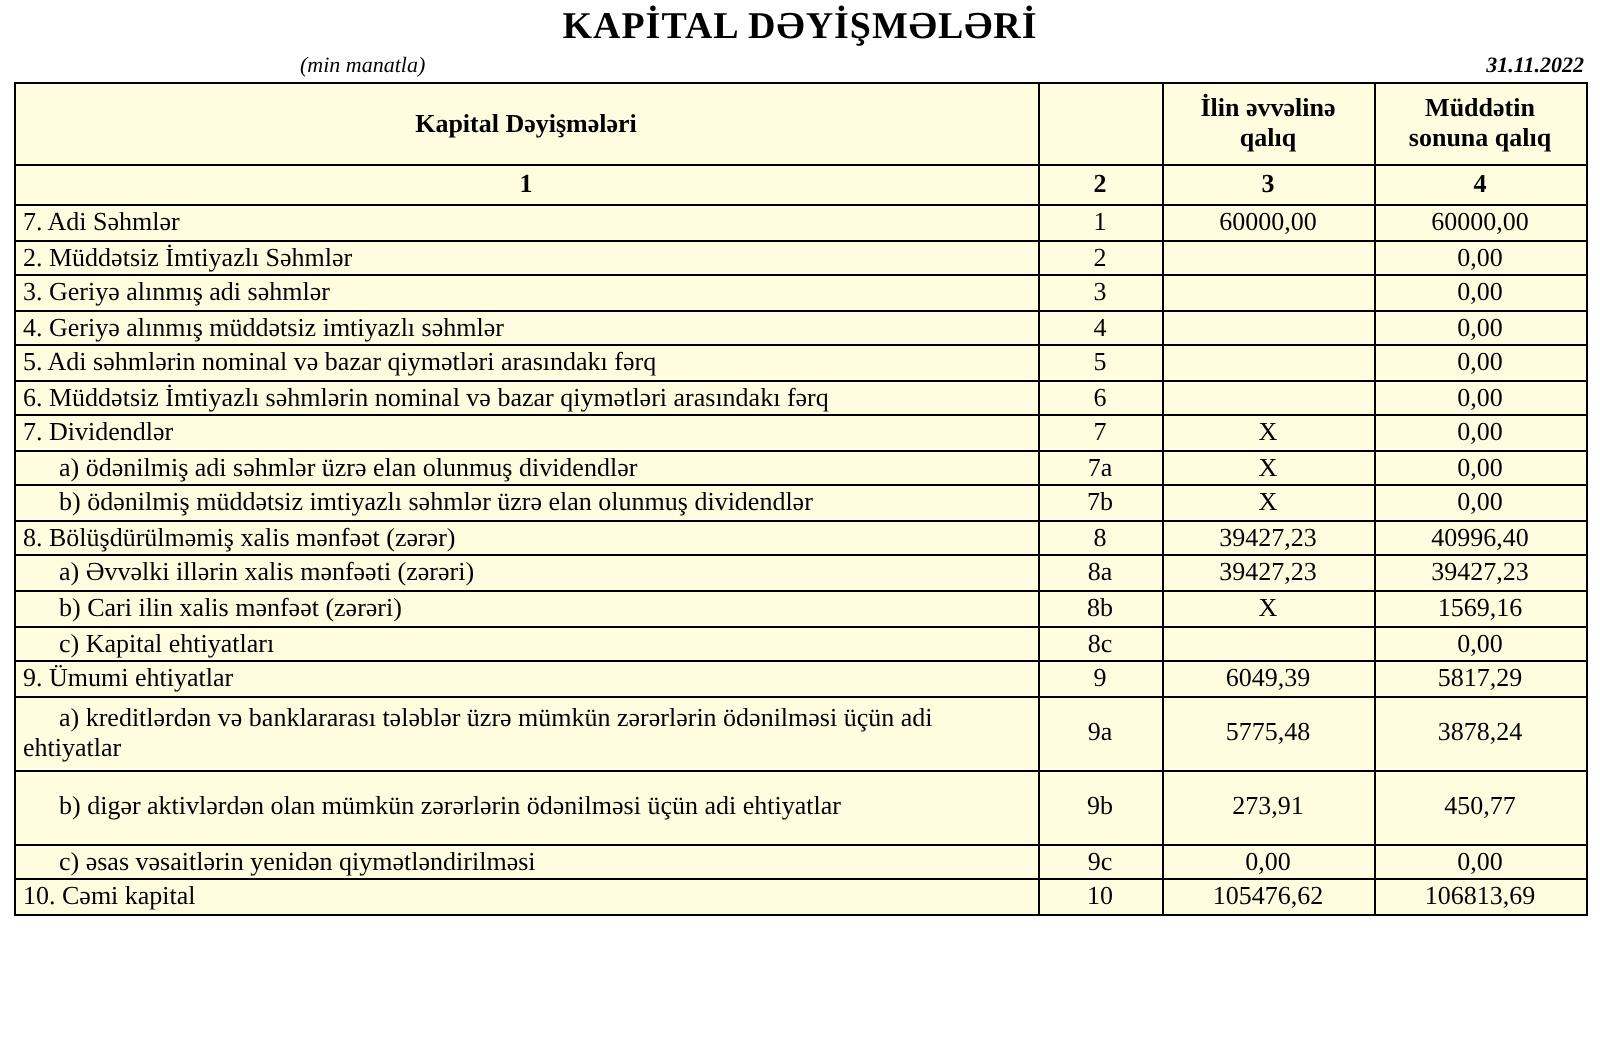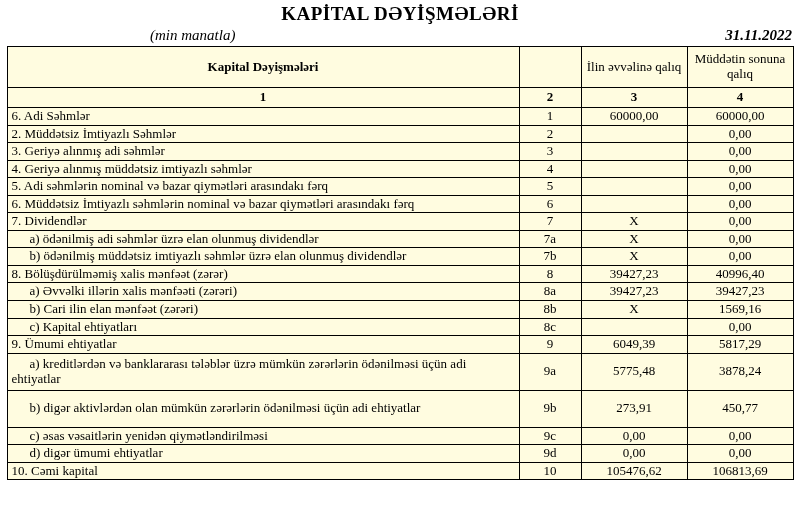--- a/index.html
+++ b/index.html
@@ -27,21 +27,21 @@
     letter-spacing: 0.5px;
     padding-top: 3px;
     padding-bottom: 2px;
     font-family: "Liberation Serif", serif;
   }
   .subhead {
     display: flex;
     justify-content: space-between;
     align-items: baseline;
     padding: 0 8px 2px 150px;
-    font-size: 15px;
+    font-size: 11px;
   }
   .subhead .unit {
     font-style: italic;
     font-family: "Liberation Serif", serif;
   }
   .subhead .date {
     font-style: italic;
     font-weight: bold;
     font-family: "Liberation Serif", serif;
   }
@@ -66,21 +66,21 @@
     font-weight: bold;
     font-size: 13.5px;
     height: 38px;
   }
   th.head-num {
     text-align: center;
     font-weight: bold;
   }
   th.head-col {
     text-align: center;
-    font-weight: normal;
+    font-weight: bold;
     font-size: 13.5px;
     line-height: 1.15;
   }
   td.c-label {
     text-align: left;
     white-space: nowrap;
     overflow: hidden;
   }
   td.c-label.wrap {
     white-space: normal;
@@ -135,21 +135,21 @@
       </tr>
       <tr class="numrow">
         <td>1</td>
         <td>2</td>
         <td>3</td>
         <td>4</td>
       </tr>
     </thead>
     <tbody>
         <tr>
-          <td class="c-label">6. Adi Səhmlər</td>
+          <td class="c-label">7. Adi Səhmlər</td>
           <td class="c-code">1</td>
           <td class="c-val">60000,00</td>
           <td class="c-val">60000,00</td>
         </tr>
         <tr>
           <td class="c-label">2. Müddətsiz İmtiyazlı Səhmlər</td>
           <td class="c-code">2</td>
           <td class="c-val"></td>
           <td class="c-val">0,00</td>
         </tr>
@@ -201,21 +201,21 @@
           <td class="c-val">39427,23</td>
           <td class="c-val">40996,40</td>
         </tr>
         <tr>
           <td class="c-label"><span class="indent1">a) Əvvəlki illərin xalis mənfəəti (zərəri)</span></td>
           <td class="c-code">8a</td>
           <td class="c-val">39427,23</td>
           <td class="c-val">39427,23</td>
         </tr>
         <tr>
-          <td class="c-label"><span class="indent1">b) Cari ilin elan mənfəət (zərəri)</span></td>
+          <td class="c-label"><span class="indent1">b) Cari ilin xalis mənfəət (zərəri)</span></td>
           <td class="c-code">8b</td>
           <td class="c-x">X</td>
           <td class="c-val">1569,16</td>
         </tr>
         <tr>
           <td class="c-label"><span class="indent1">c) Kapital ehtiyatları</span></td>
           <td class="c-code">8c</td>
           <td class="c-val"></td>
           <td class="c-val">0,00</td>
         </tr>
@@ -237,26 +237,20 @@
           <td class="c-val">273,91</td>
           <td class="c-val">450,77</td>
         </tr>
         <tr>
           <td class="c-label"><span class="indent1">c) əsas vəsaitlərin yenidən qiymətləndirilməsi</span></td>
           <td class="c-code">9c</td>
           <td class="c-val">0,00</td>
           <td class="c-val">0,00</td>
         </tr>
         <tr>
-          <td class="c-label"><span class="indent1">d) digər ümumi ehtiyatlar</span></td>
-          <td class="c-code">9d</td>
-          <td class="c-val">0,00</td>
-          <td class="c-val">0,00</td>
-        </tr>
-        <tr>
           <td class="c-label">10. Cəmi kapital</td>
           <td class="c-code">10</td>
           <td class="c-val">105476,62</td>
           <td class="c-val">106813,69</td>
         </tr>
       </tbody>
   </table>
 
 </div>
 

